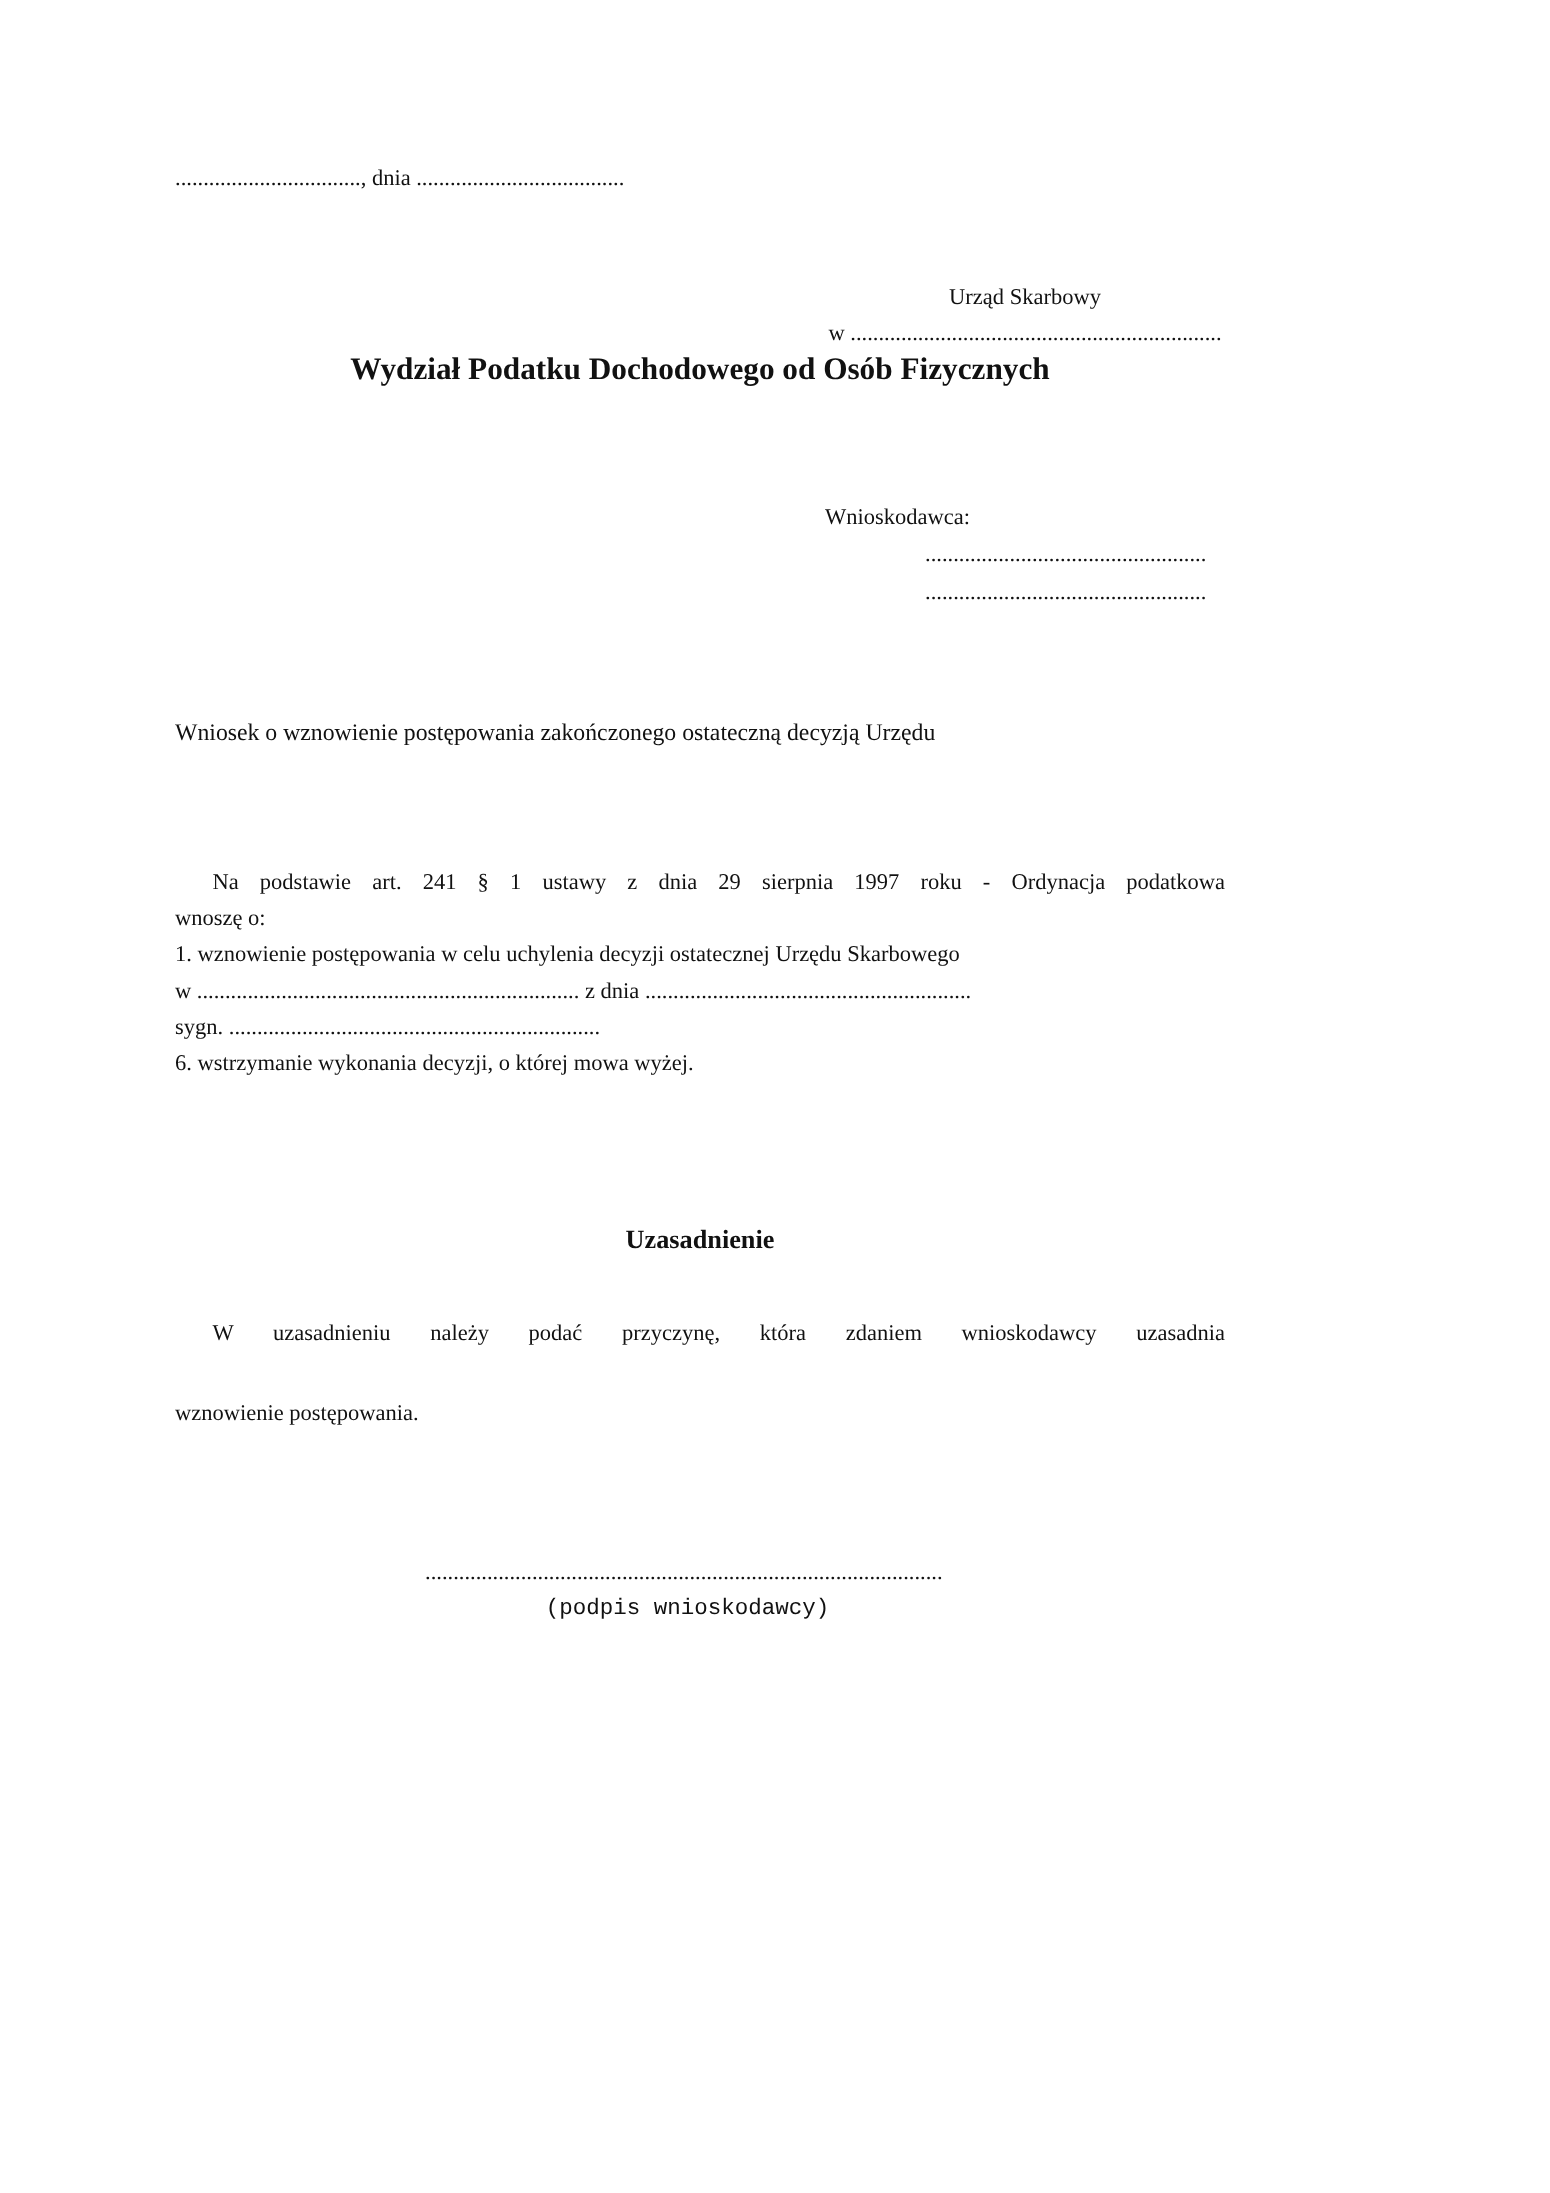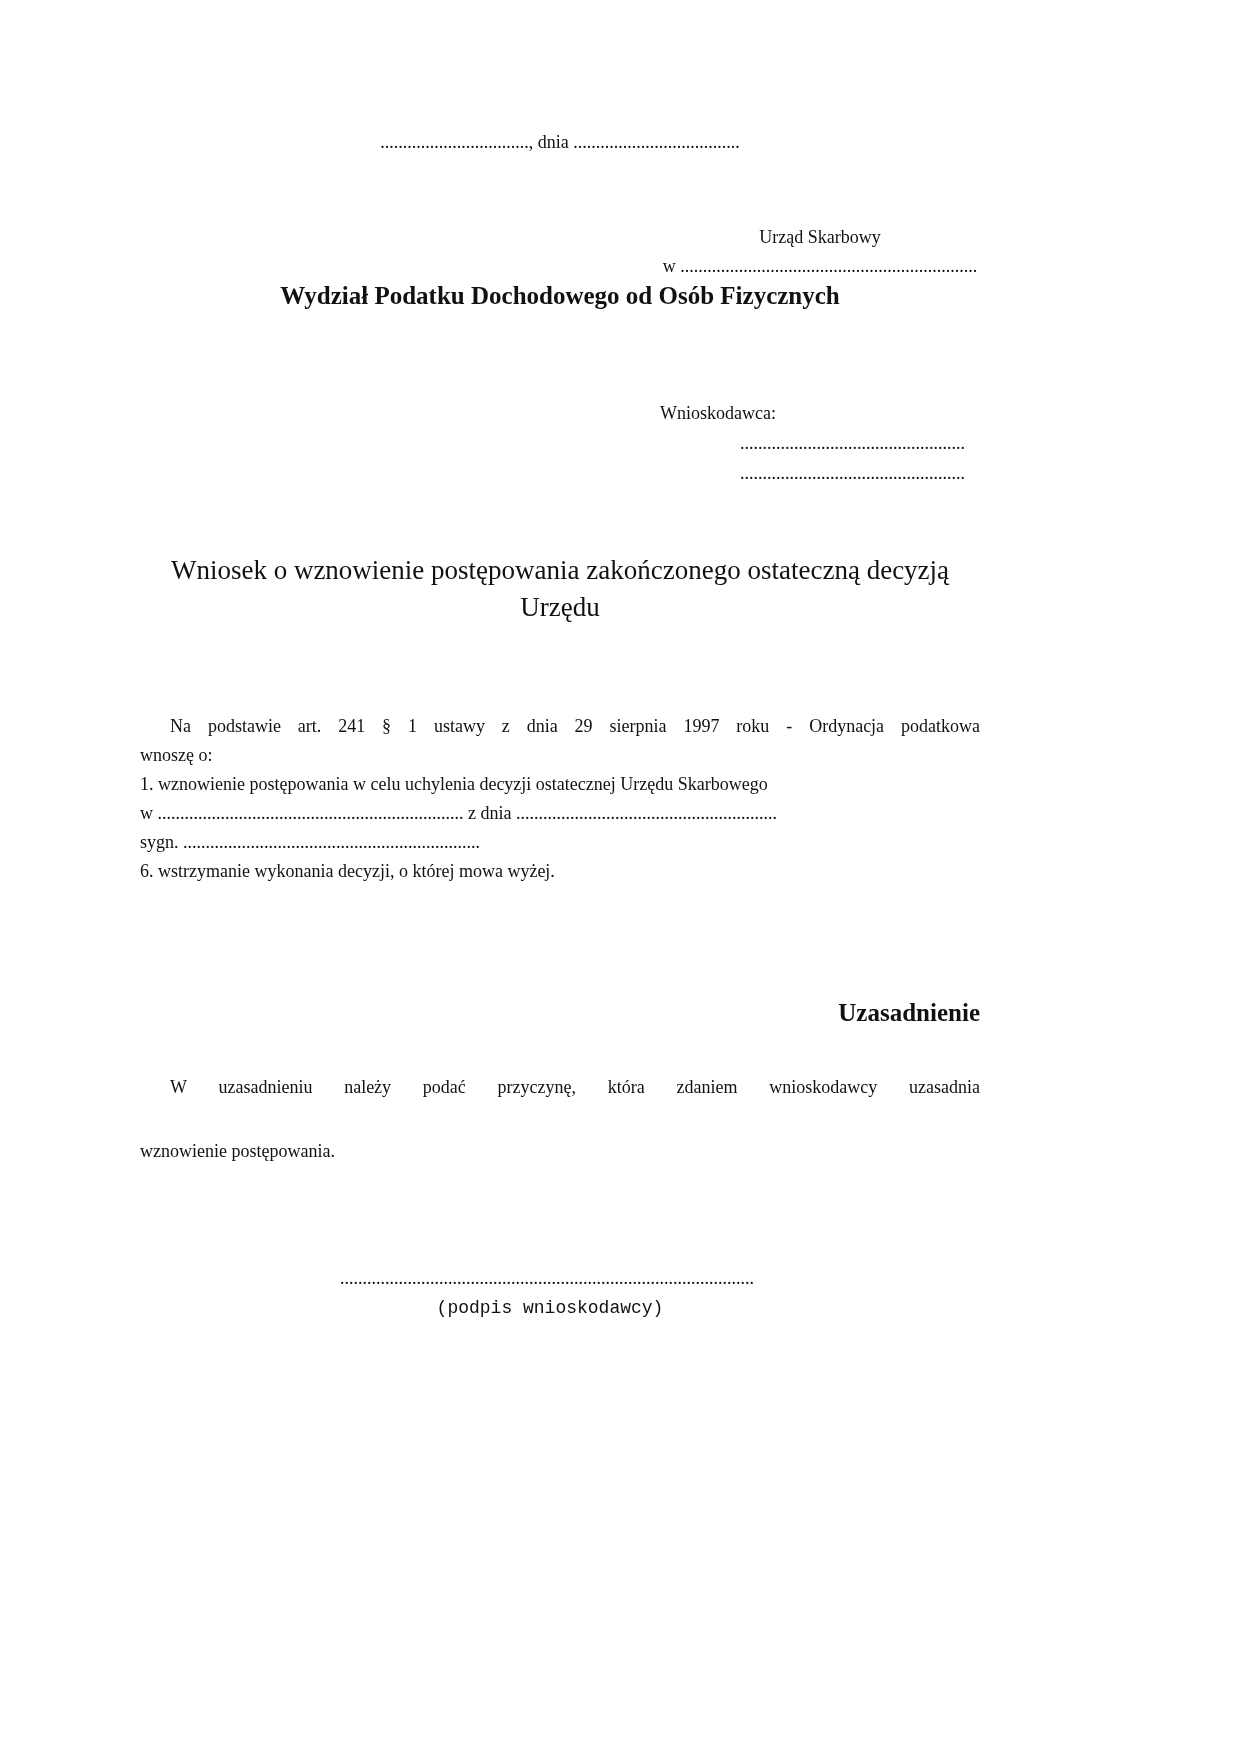--- a/index.html
+++ b/index.html
@@ -18,21 +18,21 @@
   }
   .page {
     box-sizing: border-box;
     width: 1240px;
     height: 1754px;
     padding: 128px 260px 0 140px; 
     font-size: 18px;
     line-height: 29px;
   }
   .date-line {
-    text-align: center;
+    text-align: left;
     white-space: nowrap;
     margin-bottom: 66px;
   }
   .recipient {
     margin-left: 520px;
     text-align: center;
   }
   .recipient .fill-line {
     white-space: nowrap;
     overflow: hidden;
@@ -46,42 +46,41 @@
   .applicant {
     margin-left: 520px;
     line-height: 30px;
   }
   .applicant .fill {
     margin-left: 80px;
     white-space: nowrap;
     overflow: hidden;
   }
   .doc-title {
-    margin-top: 64px;
-    text-align: center;
-    font-size: 27px;
+    margin-top: 80px;
+    font-size: 19px;
     line-height: 37px;
   }
   .request {
     margin-top: 86px;
   }
   .just {
     text-align: justify;
     text-align-last: justify;
     margin-left: 30px;
   }
   .fill-text {
     white-space: nowrap;
     overflow: hidden;
   }
   .heading {
     margin-top: 112px;
-    text-align: right;
+    text-align: center;
     font-weight: bold;
-    font-size: 25px;
+    font-size: 21px;
   }
   .justification {
     margin-top: 28px;
     line-height: 64px;
   }
   .signature {
     margin-top: 80px;
     margin-left: 200px;
     width: 420px;
     line-height: 30px;

